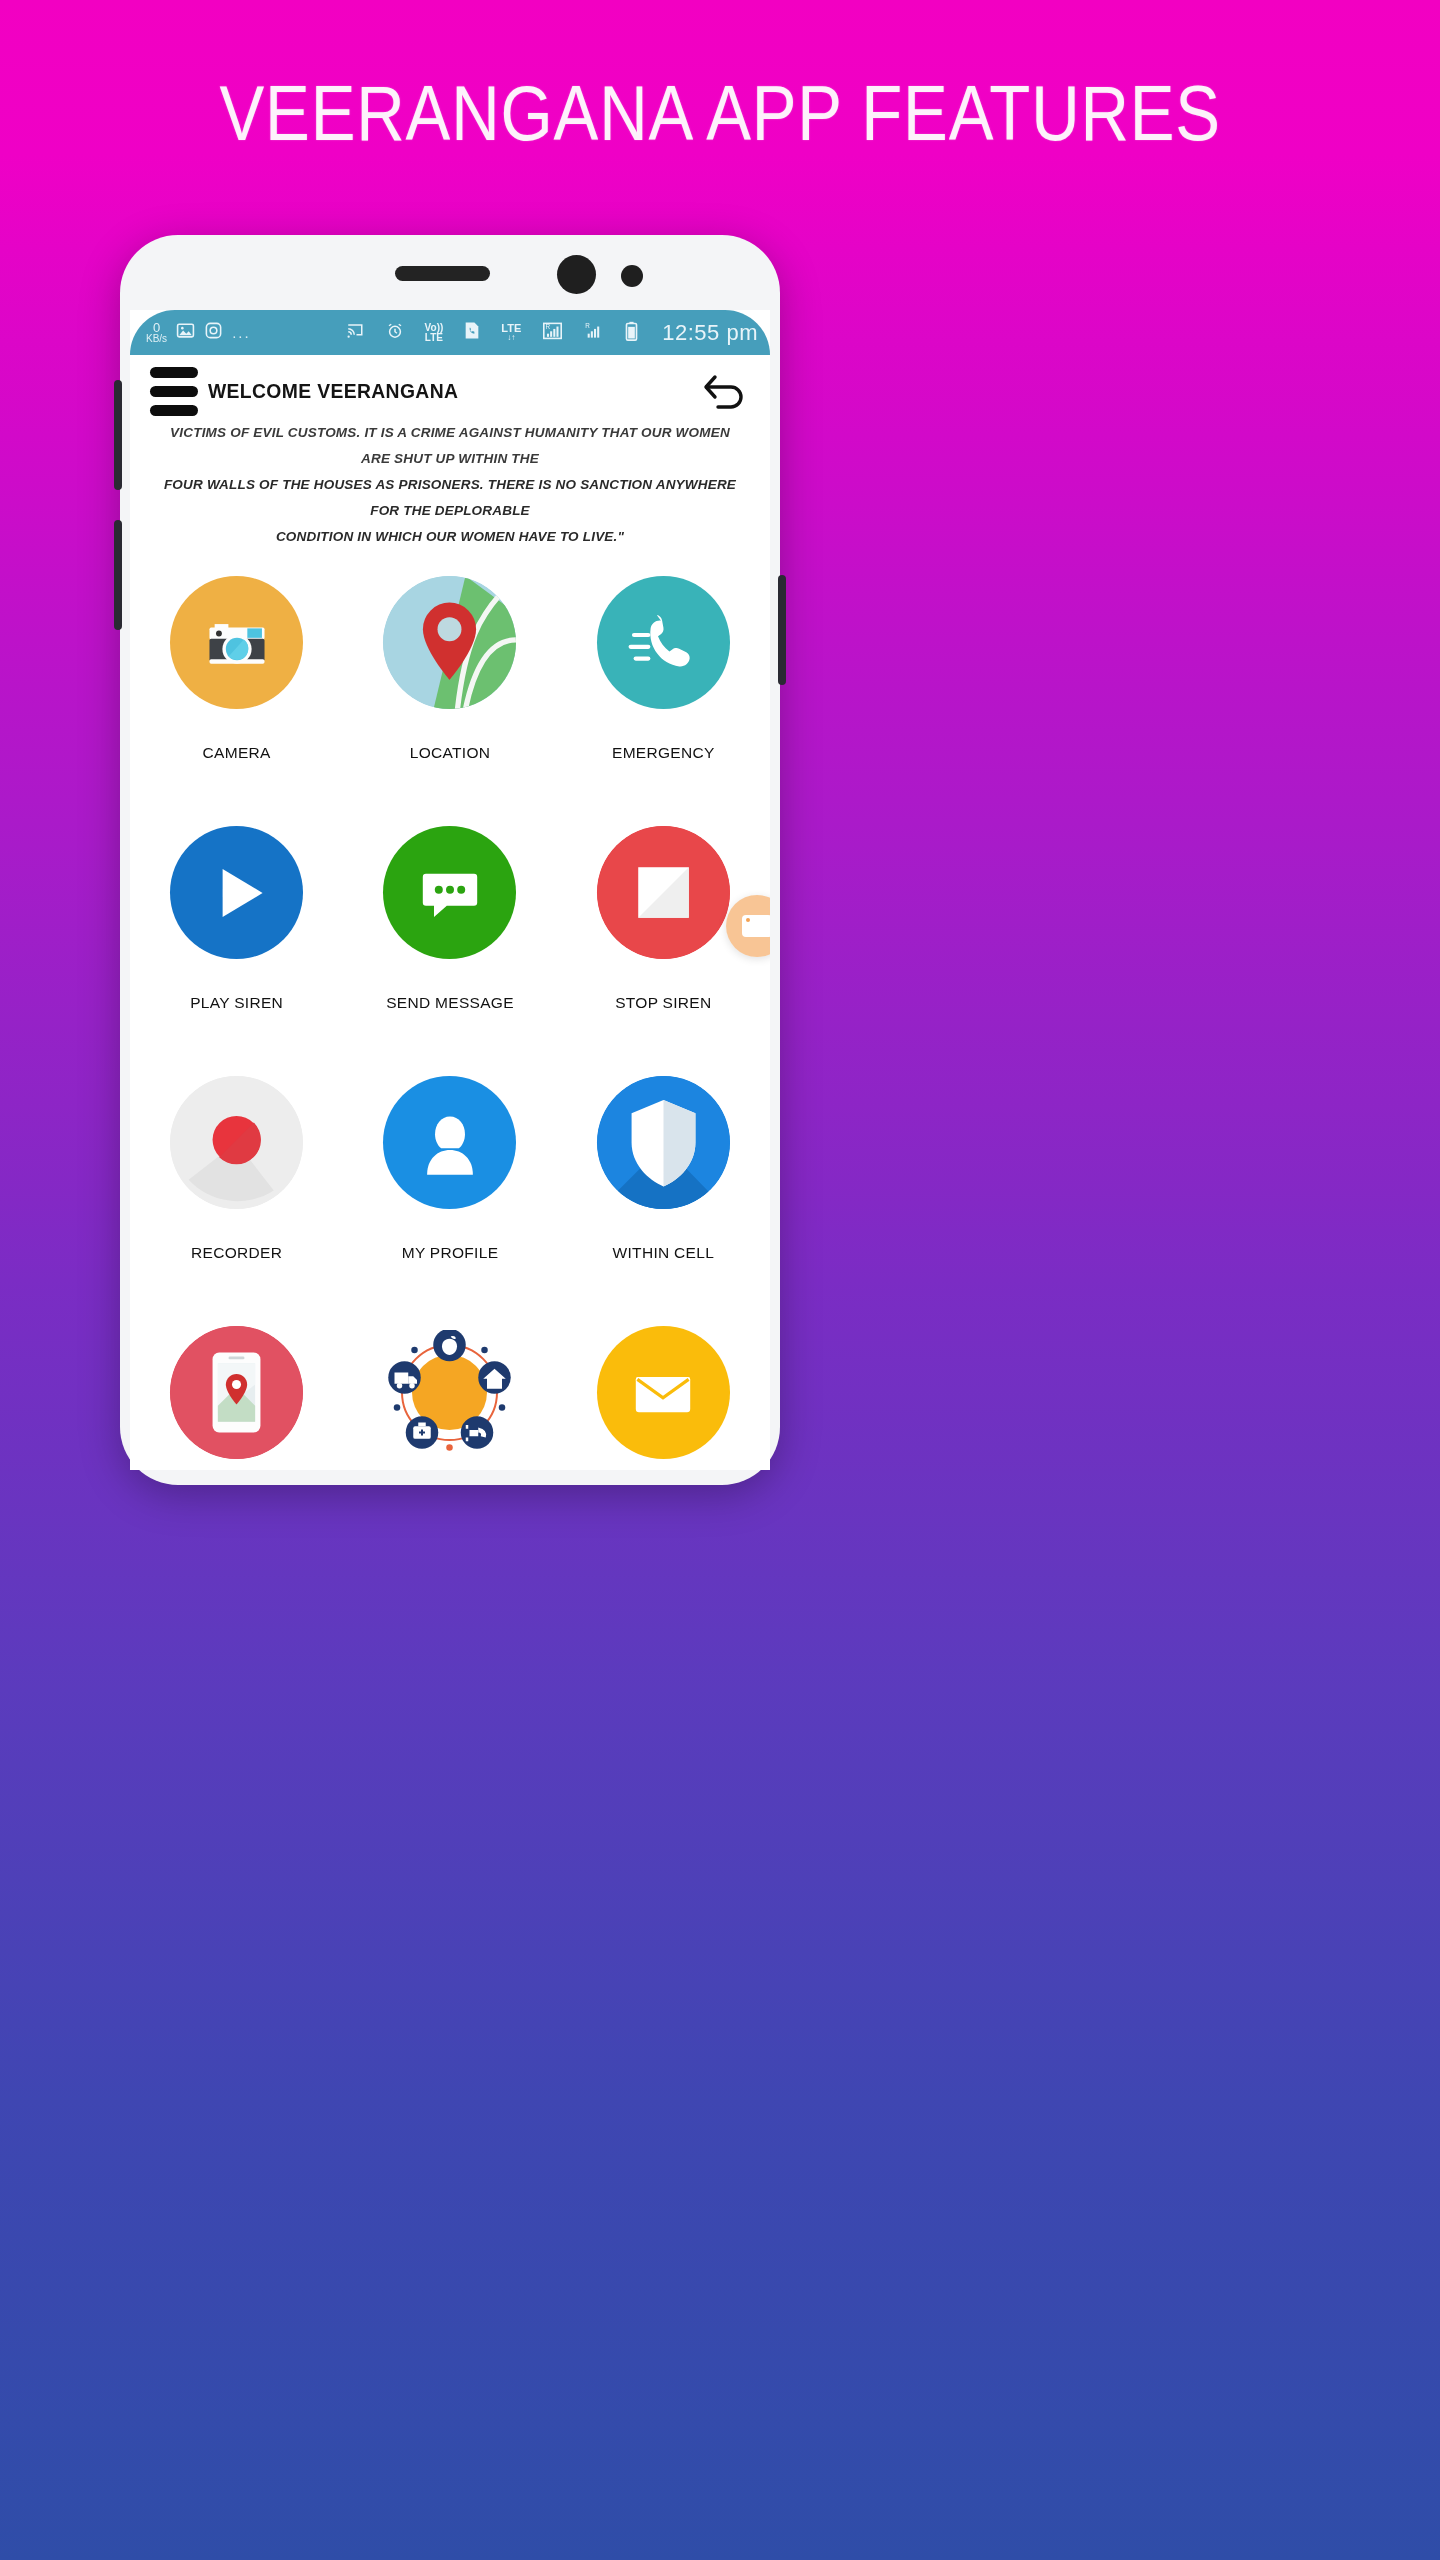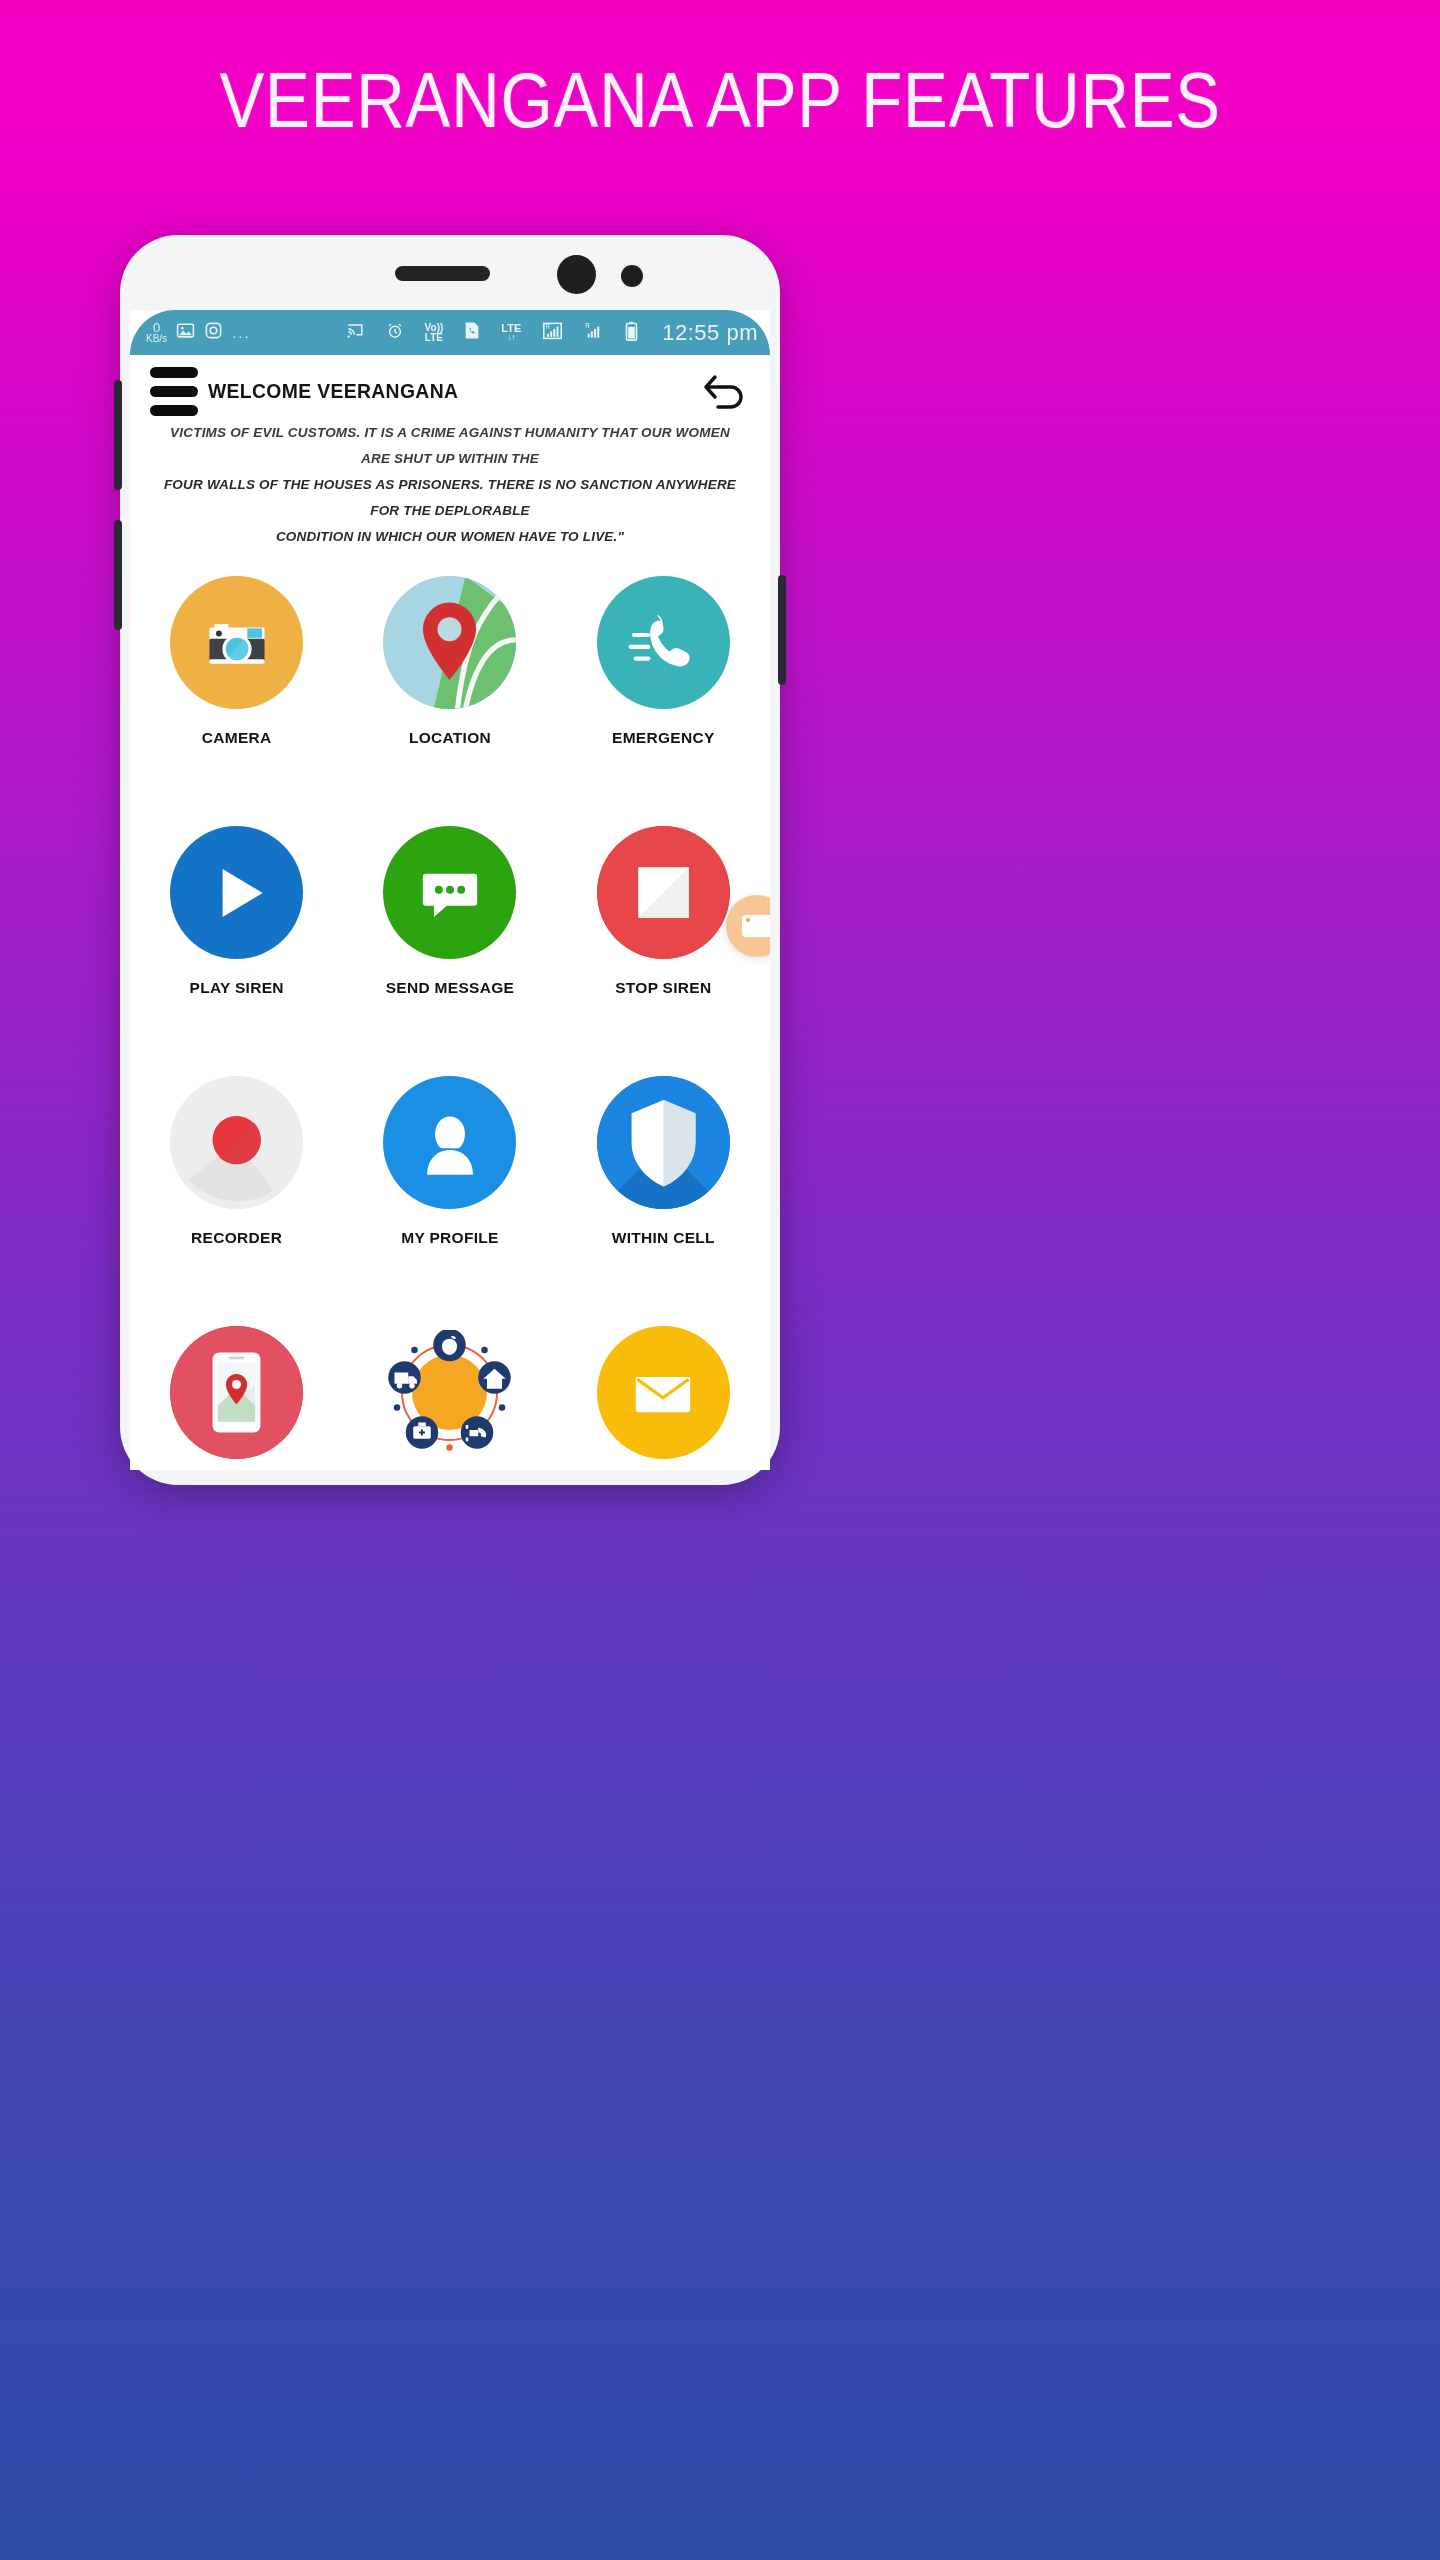--- a/index.html
+++ b/index.html
@@ -5,21 +5,21 @@
   * { margin:0; padding:0; box-sizing:border-box; }
   html,body { width:1440px; height:2560px; overflow:hidden; }
   body {
     font-family:"Liberation Sans", sans-serif;
     background:linear-gradient(180deg,#f200c2 0%,#ef00c6 6%,#d209c9 17%,#a81bc9 33%,#7b2cc4 50%,#5b3bbd 66%,#3f46b2 82%,#2f4da8 100%);
     position:relative;
   }
 
   
   .title-wrap{
-    position:absolute; top:0; left:0; width:1440px; height:200px;
+    position:absolute; top:13px; left:0; width:1440px; height:200px;
     display:flex; align-items:center; justify-content:center;
   }
   .title{
     color:#fdf2fb; font-size:78px; letter-spacing:1px;
     font-family:"Liberation Sans Narrow","Liberation Sans",sans-serif;
     transform:scaleX(.86); transform-origin:center;
     white-space:nowrap; font-weight:400;
     text-shadow:0 0 2px rgba(255,255,255,.35);
   }
 
@@ -98,21 +98,21 @@
     display:grid; grid-template-columns:repeat(3,1fr);
     row-gap:0; margin-top:10px;
   }
   .cell{ display:flex; flex-direction:column; align-items:center; height:250px; padding-top:16px; }
   .circle{
     width:133px; height:133px; border-radius:50%;
     display:flex; align-items:center; justify-content:center;
     overflow:hidden; position:relative;
   }
   .cell-label{
-    margin-top:20px; font-size:15.5px; font-weight:700; color:#121212;
+    margin-top:35px; font-size:15.5px; font-weight:400; color:#121212;
     letter-spacing:.3px; text-align:center;
     font-family:"Liberation Sans Narrow","Liberation Sans",sans-serif;
   }
 
   
   .fab{
     position:absolute; right:-18px; top:585px;
     width:62px; height:62px; border-radius:50%;
     background:rgba(244,162,84,.62);
     display:flex; align-items:center; justify-content:center;

